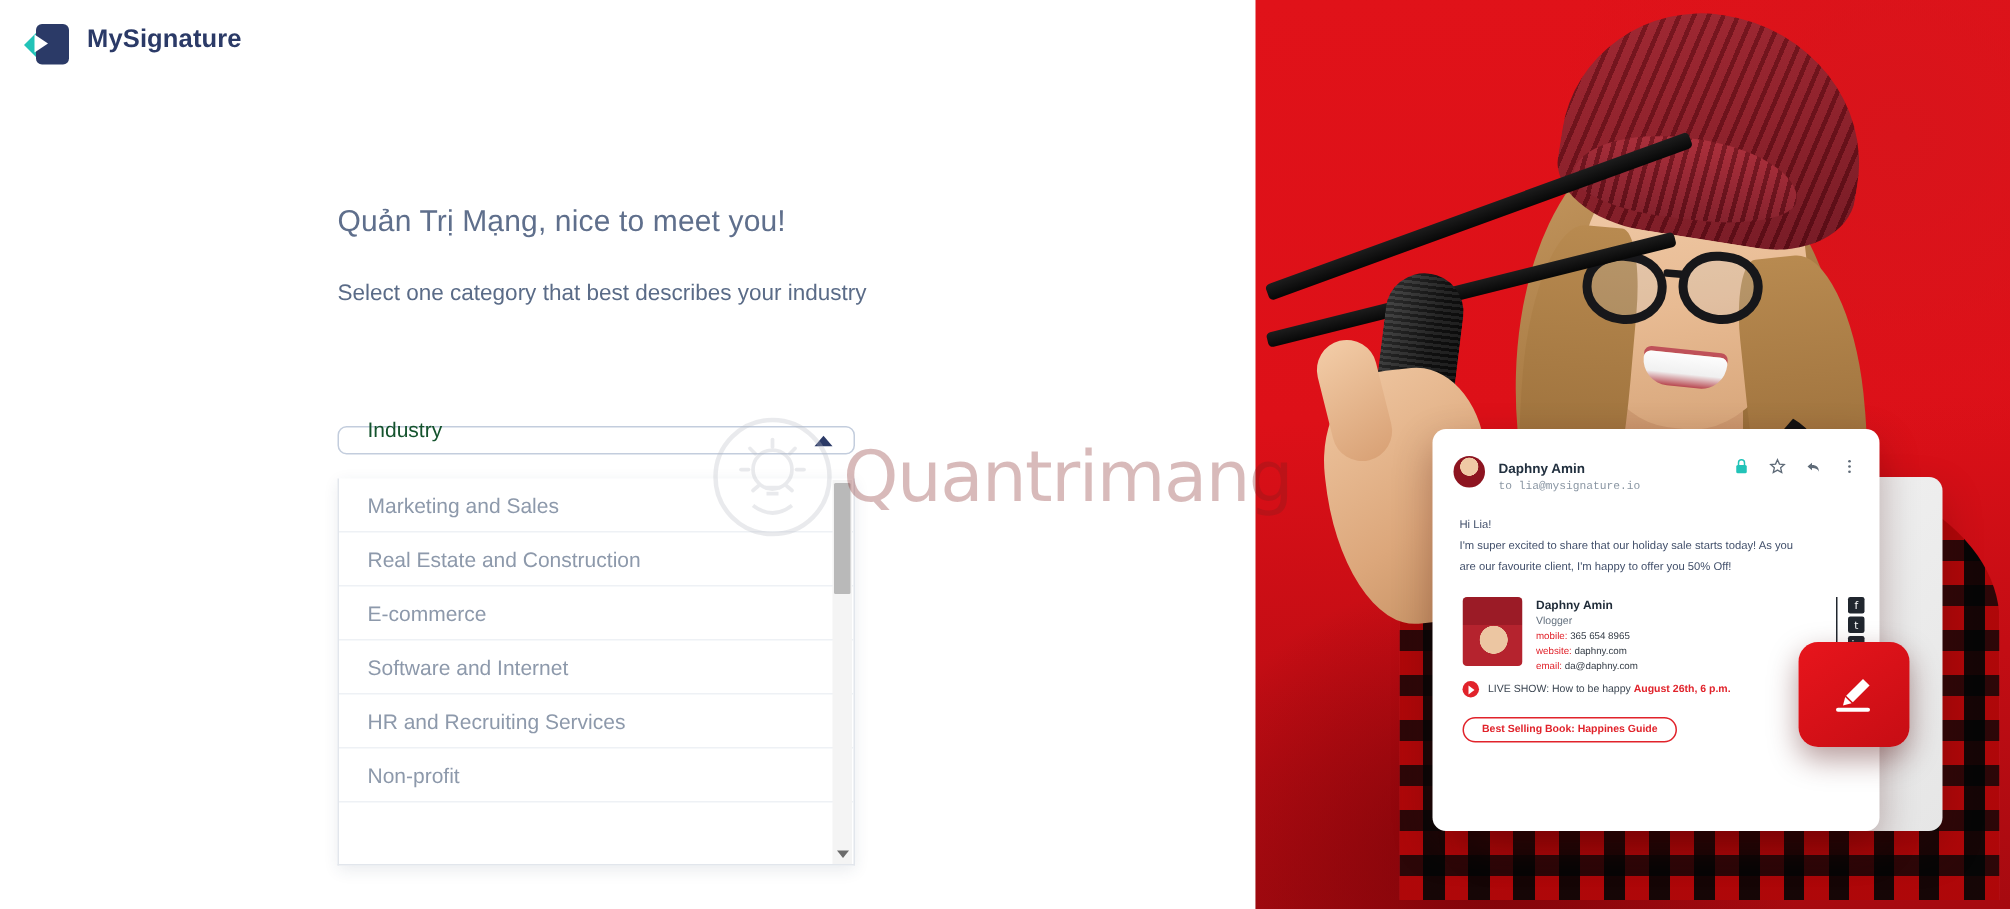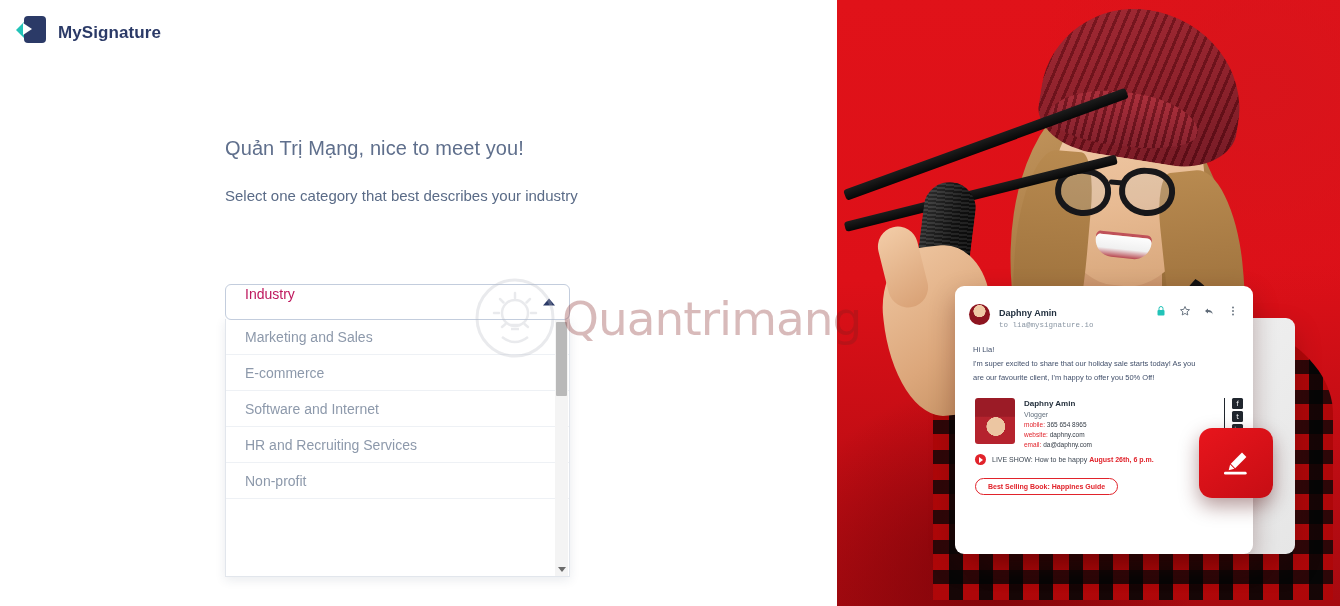--- a/index.html
+++ b/index.html
@@ -6,21 +6,21 @@
   html, body {
     width:1340px; height:606px;
     font-family:"Liberation Sans", sans-serif;
     background:#ffffff; overflow:hidden;
   }
   .page { position:relative; width:1340px; height:606px; background:#fff; }
 
   
   .left-panel { position:absolute; left:0; top:0; width:837px; height:606px; background:#fff; }
 
-  .brand { position:absolute; left:16px; top:16px; display:flex; align-items:flex-end; gap:12px; }
+  .brand { position:absolute; left:16px; top:16px; display:flex; align-items:flex-start; gap:12px; }
   .brand-mark { position:relative; width:30px; height:27px; }
   .brand-tri {
     position:absolute; left:0; top:5.5px; width:0; height:0;
     border-top:8px solid transparent; border-bottom:8px solid transparent;
     border-right:8px solid #22c3b8;
   }
   .brand-sq {
     position:absolute; left:8px; top:0; width:22px; height:27px;
     background:#2b3a67; border-radius:4px;
   }
@@ -31,24 +31,24 @@
   }
   .brand-name { font-size:17px; font-weight:bold; color:#2b3a67; letter-spacing:.1px; }
 
   .content { position:absolute; left:225px; top:134px; width:400px; }
   .greeting { font-size:20px; color:#5f6f8c; font-weight:400; line-height:1.4; margin-bottom:22px; letter-spacing:.1px; }
   .subtitle { font-size:15px; color:#5a6b87; font-weight:400; line-height:1.58; }
 
   
   .select-wrap { position:absolute; left:225px; top:284px; width:345px; }
   .select-field {
-    position:relative; width:345px; height:36px;
+    position:relative; width:345px; height:19px;
     border:1px solid #c3cddd; border-radius:6px; background:#fff;
     display:flex; align-items:center; padding:0 34px 16px 19px;
-    font-size:14px; color:#be185d; cursor:pointer; z-index:3;
+    font-size:14px; color:#14532d; cursor:pointer; z-index:3;
   }
   .caret-up {
     position:absolute; right:14px; top:50%; transform:translateY(-50%);
     width:0; height:0; border-left:6px solid transparent;
     border-right:6px solid transparent; border-bottom:7px solid #2b3a67;
   }
   .select-list {
     position:absolute; left:0; top:35px; width:345px; height:258px;
     background:#fff; border:1px solid #e2e6ec; border-top:none;
     box-shadow:0 3px 10px rgba(40,60,90,.10); z-index:2;
@@ -308,20 +308,21 @@
     </div>
 
     <div class="select-wrap">
       <div class="select-field">
         <span>Industry</span>
         <span class="caret-up"></span>
       </div>
 
       <div class="select-list">
         <div class="opt">Marketing and Sales</div>
+        <div class="opt">Real Estate and Construction</div>
         <div class="opt">E-commerce</div>
         <div class="opt">Software and Internet</div>
         <div class="opt">HR and Recruiting Services</div>
         <div class="opt">Non-profit</div>
 
         <div class="scrollbar">
           <div class="scroll-thumb"></div>
           <div class="scroll-arrow-dn"></div>
         </div>
       </div>

